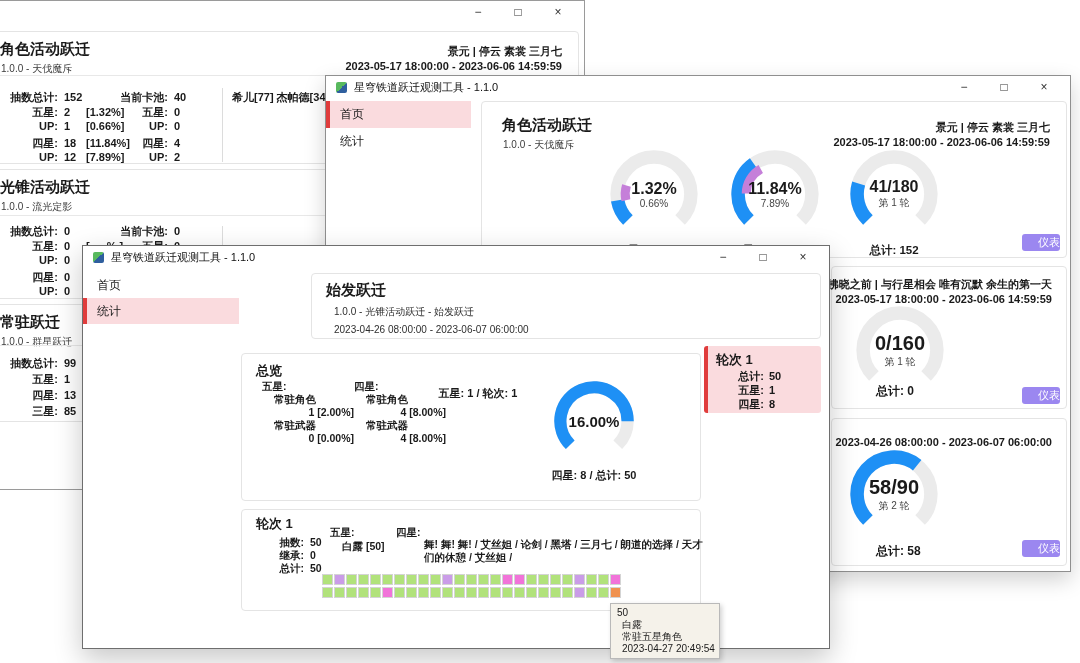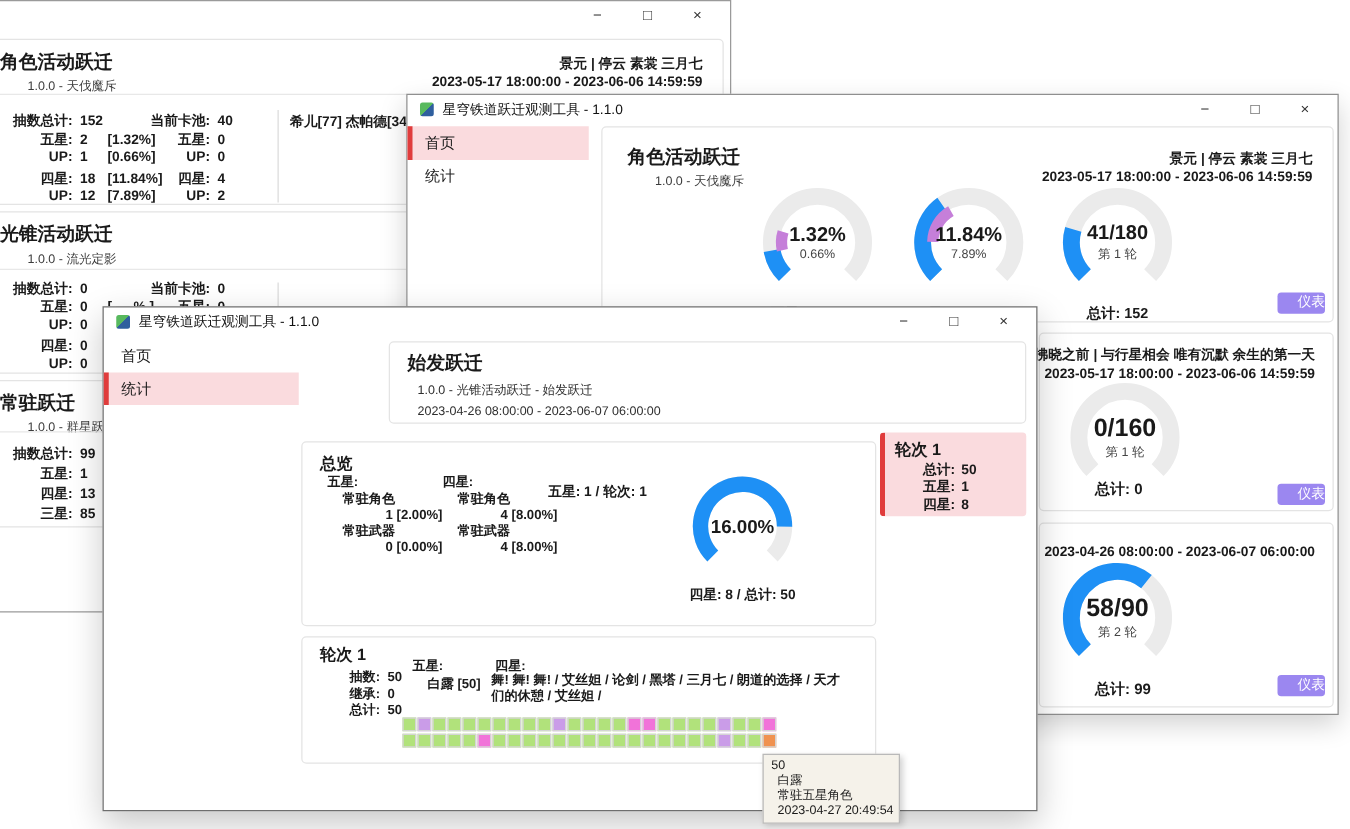--- a/index.html
+++ b/index.html
@@ -16,21 +16,21 @@
   .tb-ctrls{margin-left:auto;display:flex;padding-right:6px}
   .tb-btn{width:40px;height:22px;display:flex;align-items:center;justify-content:center;font-size:12px;color:#333;cursor:default}
   .card{position:absolute;background:#fff;border:1px solid #e4e4e4;border-radius:4px;box-sizing:border-box}
   
   .winA .card{left:-8px;width:600px}
   .cardA1{top:30px;height:133px}
   .cardA2{top:168px;height:130px}
   .cardA3{top:303px;height:118px}
   .card-head{position:absolute;left:20px;right:16px;top:0;display:flex;justify-content:space-between;padding-top:8px}
   .h-title{font-size:15px;font-weight:600;white-space:nowrap}
-  .h-sub{font-size:10px;margin:3px 0 0 22px;color:#3c3c3c;white-space:nowrap}
+  .h-sub{font-size:10px;margin:3px 0 0 1px;color:#3c3c3c;white-space:nowrap}
   .h-right{text-align:right;font-size:11px;font-weight:700;line-height:15px;padding-top:4px;white-space:nowrap}
   .h-div{position:absolute;left:20px;right:18px;border-top:1px solid #e8e8e8}
   .cardA1 .h-div{top:43px}.cardA2 .h-div{top:45px}.cardA3 .h-div{top:40px}
   .srow{display:flex;font-size:11px;font-weight:700;height:14px;line-height:14px;white-space:nowrap}
   .mt1{margin-top:1px}.mt3{margin-top:3px}
   .sl{width:58px;text-align:right}
   .sl2{width:68px;text-align:right}
   .sv{width:20px;margin-left:6px}
   .sp{margin-left:2px}
   .scol{position:absolute;left:20px}
@@ -94,21 +94,21 @@
   .p-row{display:flex;font-size:11px;font-weight:700;line-height:14px;margin-left:22px;white-space:nowrap}
   .p-l{width:34px;text-align:right}.p-v{margin-left:5px}
   .cardC2{left:158px;top:263px;width:460px;height:102px}
   .rd-title{position:absolute;left:14px;top:5px;font-size:13px;font-weight:700}
   .rd-rows{position:absolute;left:16px;top:26px;font-size:10.5px;font-weight:700}
   .rd-rows .srow{height:13px;line-height:13px;font-size:10.5px}
   .rd-l{width:46px;text-align:right}.rd-v{margin-left:6px}
   .rd-lab5{position:absolute;left:88px;top:16px;font-size:10.5px;font-weight:700}
   .rd-val5{position:absolute;left:100px;top:30px;font-size:10.5px;font-weight:700;white-space:nowrap}
   .rd-lab4{position:absolute;left:154px;top:16px;font-size:10.5px;font-weight:700}
-  .rd-val4{position:absolute;left:151px;top:28px;width:282px;font-size:10.5px;font-weight:700;line-height:13px}
+  .rd-val4{position:absolute;left:182px;top:28px;width:282px;font-size:10.5px;font-weight:700;line-height:13px}
   .sq-grid{position:absolute;left:80px;top:64px}
   .sqrow{display:flex;margin-bottom:2px}
   .sq{width:9px;height:9px;border:1px solid #d4d4d4;margin-right:1px;flex:none}
   .sq-g{background:#b1e27b}.sq-p{background:#ca9ce8}.sq-k{background:#f173d9}.sq-o{background:#f09250}
   
   .tooltip{position:absolute;left:610px;top:603px;width:96px;z-index:10;background:#f5f2ea;border:1px solid #b9b9b9;
            font-size:10px;line-height:12px;padding:3px 6px;box-shadow:2px 2px 5px rgba(0,0,0,.18);white-space:nowrap}
   .tt-sub{margin-left:5px}
   :root{--pink:#fadbde;--red:#e03c3c;--btn:#9b87f0}
 </style>
@@ -369,21 +369,21 @@
           <svg viewBox="0 0 100 100">
             <path d="M 21.01 78.99 A 41 41 0 1 1 78.99 78.99" fill="none" stroke="#ebebeb" stroke-width="15"></path>
             <path d="M 21.01 78.99 A 41 41 0 0 1 75.74 18.08" fill="none" stroke="#1e90f5" stroke-width="15"></path>
           </svg>
         <div class="gtext">
             <div class="gmain">58/90</div>
         <div class="gsub">第 2 轮</div>
           </div>
       </div>
     </div>
-    <div class="total">总计: 99</div>
+    <div class="total">总计: 58</div>
     <button class="gbtn">仪表</button>
   </div>
 </div>
 
 <div class="win winC">
   <div class="titlebar">
     <span class="tb-icon"></span>
     <span class="tb-title">星穹铁道跃迁观测工具 - 1.1.0</span>
     <div class="tb-ctrls">
       <span class="tb-btn">−</span>

